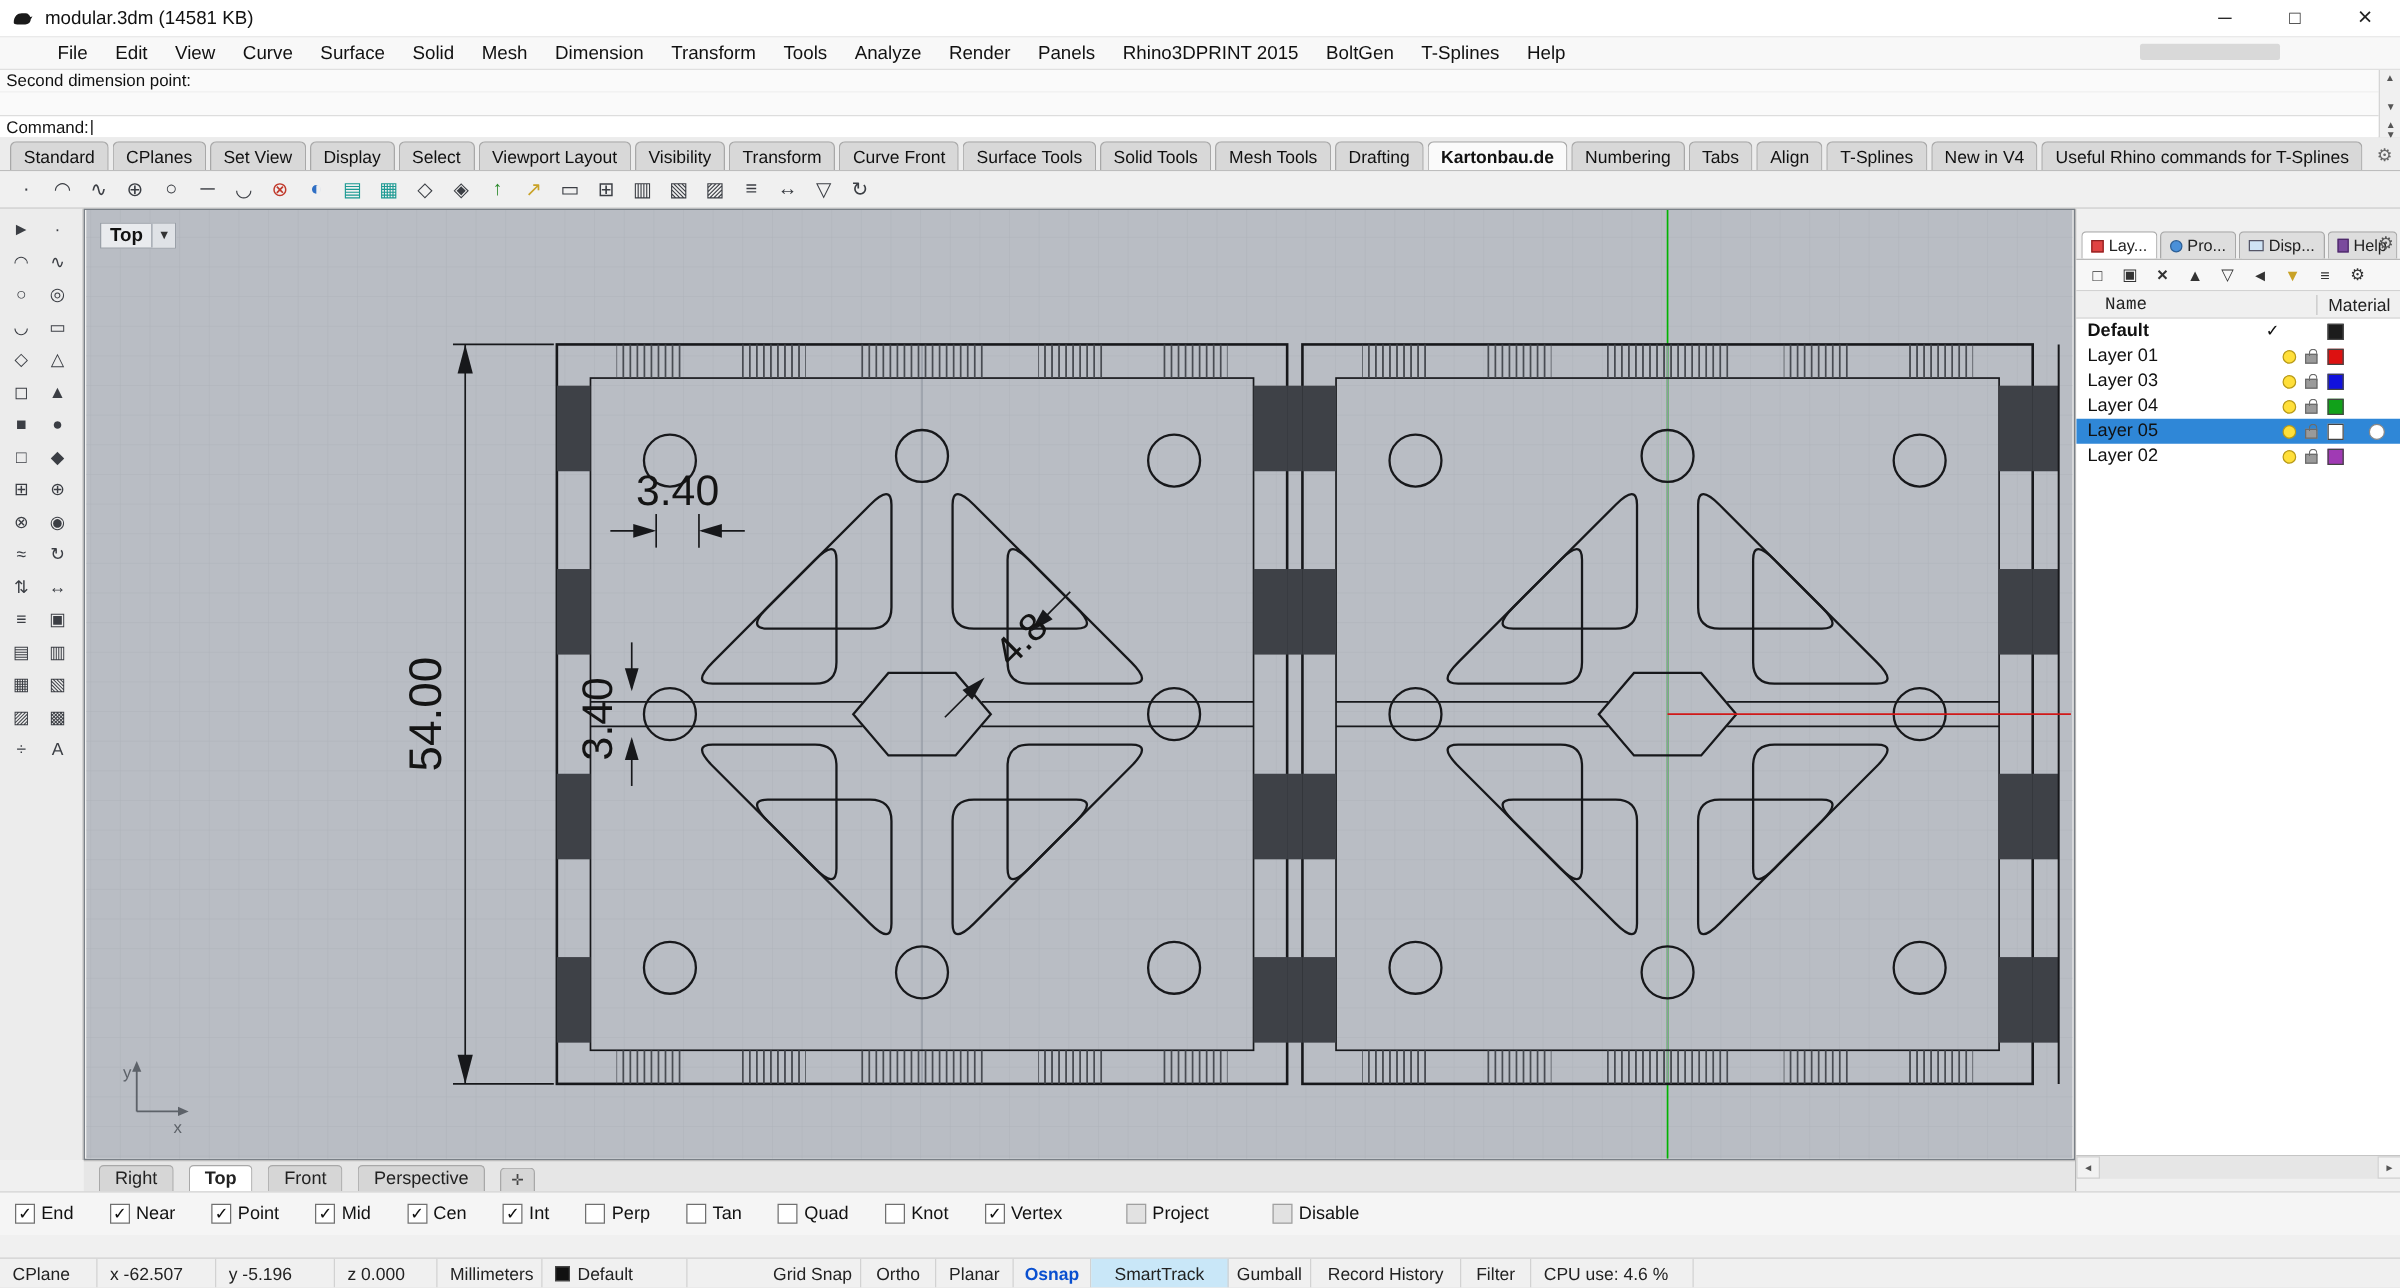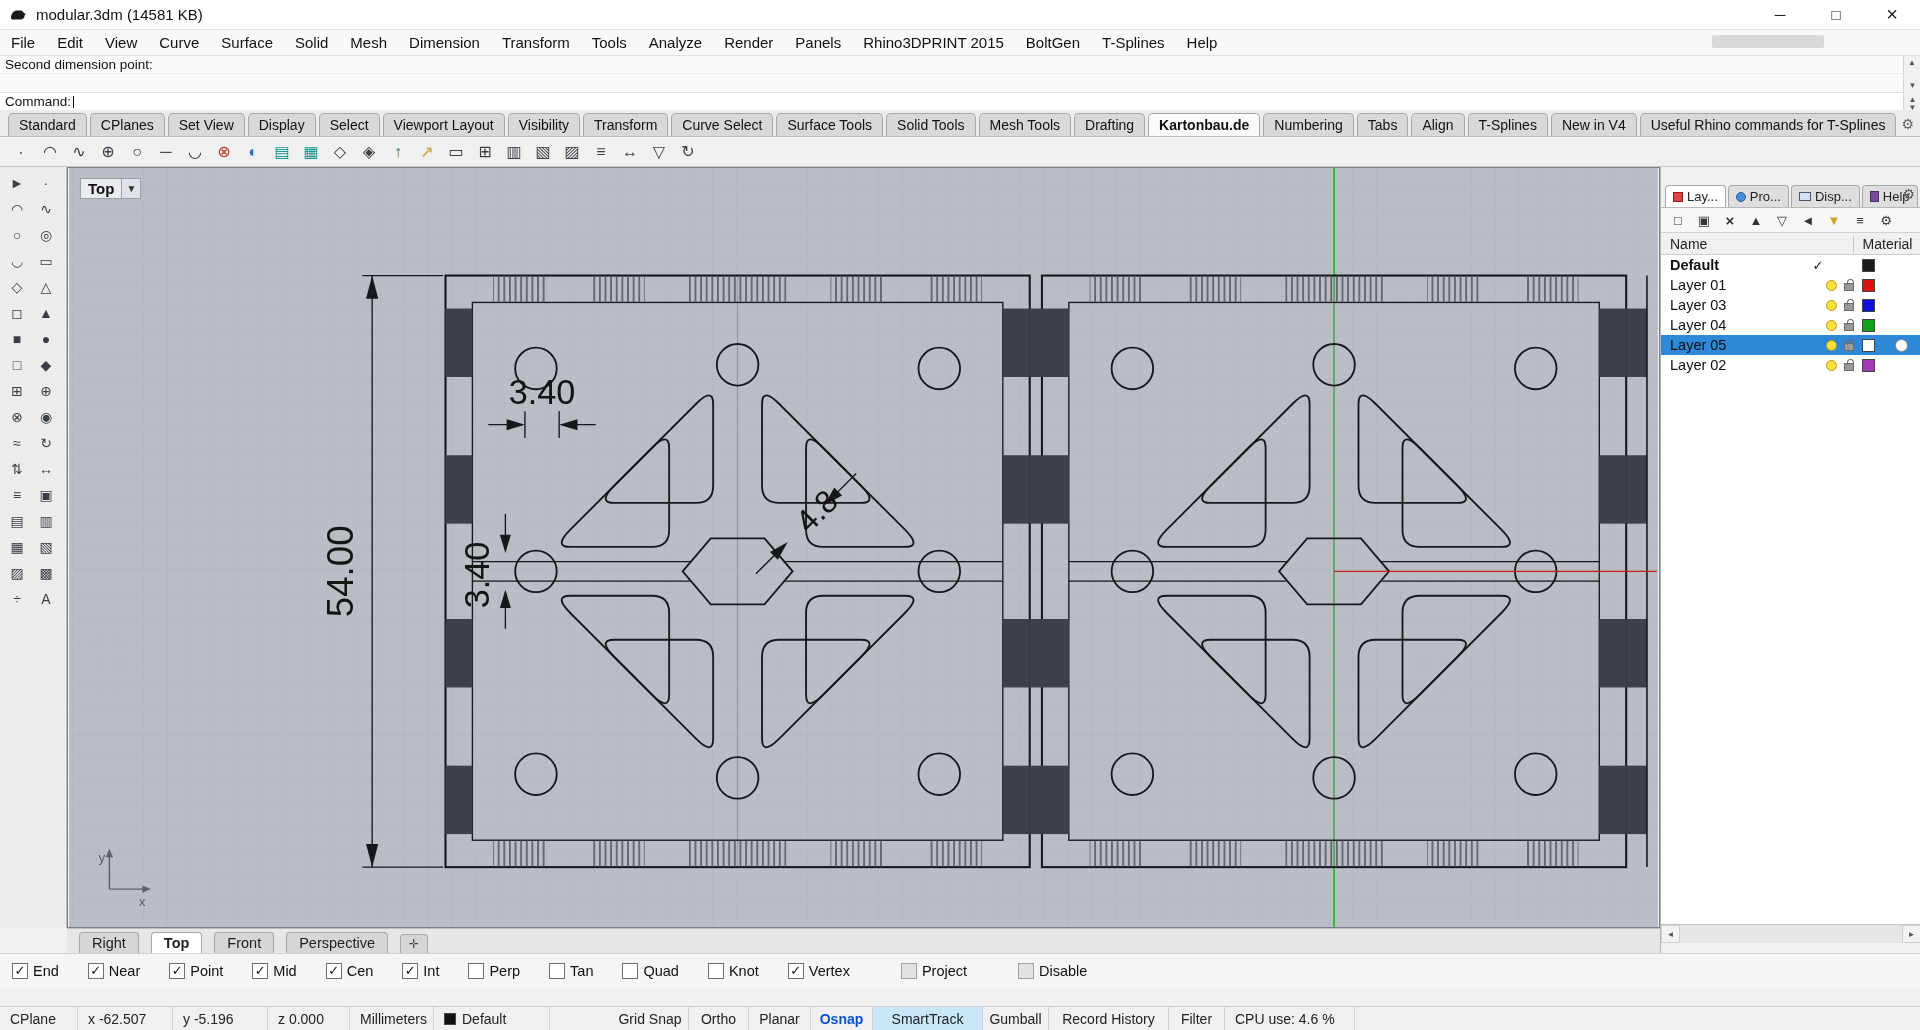--- a/index.html
+++ b/index.html
@@ -8,21 +8,21 @@
 
   
   .titlebar { position:absolute; left:0; top:0; width:1920px; height:30px; background:#ffffff; display:flex; align-items:center; border-bottom:1px solid #e4e4e4; }
   .app-icon { width:18px; height:18px; margin-left:9px; }
   .title-text { margin-left:9px; font-size:15px; color:#111; }
   .win-btns { margin-left:auto; display:flex; height:30px; }
   .win-btn { width:56px; height:30px; display:flex; align-items:center; justify-content:center; font-size:15px; color:#222; }
   .win-btn.close { font-size:20px; }
 
   
-  .menubar { position:absolute; left:0; top:30px; width:1920px; height:26px; background:#f8f8f8; display:flex; align-items:center; border-bottom:1px solid #e0e0e0; }
+  .menubar { position:absolute; left:0; top:30px; width:1920px; height:26px; background:#f8f8f8; display:flex; align-items:center; border-bottom:1px solid #e0e0e0;padding-left:35px; }
   .menu-item { padding:0 11px; font-size:15px; color:#111; height:26px; display:flex; align-items:center; }
   .menu-ghost { position:absolute; left:1712px; top:5px; width:112px; height:13px; background:#d9d9d9; border-radius:2px; }
 
   
   .cmdarea { position:absolute; left:0; top:56px; width:1920px; height:54px; background:#fafafa; border-bottom:1px solid #c8c8c8; }
   .cmd-hist { position:absolute; left:0; top:0; width:1903px; height:36px; }
   .cmd-line-hist { height:18px; line-height:18px; padding-left:5px; font-size:13.5px; color:#111; border-bottom:1px solid #efefef; }
   .cmd-prompt { position:absolute; left:0; top:36px; width:1903px; height:18px; background:#ffffff; border-top:1px solid #ddd; line-height:18px; padding-left:5px; font-size:13.5px; color:#111; }
   .caret { display:inline-block; width:1px; height:12px; background:#000; vertical-align:middle; margin-left:2px; }
   .vscroll { position:absolute; right:0; top:0; width:17px; height:54px; background:#f0f0f0; border-left:1px solid #d5d5d5; }
@@ -63,21 +63,21 @@
   .pt-layers { width:10px; height:10px; background:#e04343; border:1px solid #8d2020; }
   .pt-props { width:10px; height:10px; border-radius:50%; background:#4a90d9; border:1px solid #2c5f96; }
   .pt-disp { width:12px; height:9px; background:#cfe3f5; border:1px solid #556; }
   .pt-help { width:9px; height:11px; background:#7a4a9d; border:1px solid #4d2a68; }
   .panel-gear { position:absolute; right:5px; top:19px; font-size:14px; color:#555; }
   .panel-toolbar { position:absolute; left:0; top:40px; width:260px; height:26px; background:#f7f7f7; border-top:1px solid #b9b9b9; border-bottom:1px solid #d2d2d2; display:flex; align-items:center; gap:2px; padding-left:5px; }
   .p-ico { width:24px; height:22px; display:flex; align-items:center; justify-content:center; font-size:13px; color:#333; }
   .p-ico.strong { font-weight:bold; font-size:15px; }
   .p-ico.funnel { color:#c9a227; }
   .panel-header { position:absolute; left:0; top:66px; width:260px; height:22px; display:flex; align-items:center; font-size:14px; color:#222; border-bottom:1px solid #cfcfcf; background:#f0f0f0; }
-  .ph-name { flex:1; padding-left:9px; }
+  .ph-name { flex:1; padding-left:23px;font-family:Liberation Mono, monospace; }
   .ph-mat { width:68px; border-left:1px solid #c5c5c5; text-align:center; }
   .panel-list { position:absolute; left:0; top:88px; width:260px; height:669px; background:#ffffff; overflow:hidden; }
   .layer-row { display:flex; align-items:center; height:20px; font-size:14.5px; color:#111; }
   .layer-row.selected { background:#2f87d7; }
   .lr-name { flex:1; padding-left:9px; white-space:nowrap; }
   .lr-name.bold { font-weight:bold; }
   .lr-check { width:16px; text-align:center; font-size:13px; visibility:hidden; }
   .lr-check.show { visibility:visible; }
   .lr-bulb { width:11px; height:11px; border-radius:50%; background:#ffdf3a; border:1px solid #b89a18; margin-right:7px; }
   .lr-lock { width:10px; height:8px; background:#9a9a9a; border:1px solid #6b6b6b; position:relative; margin-right:8px; margin-top:3px; }
@@ -169,21 +169,21 @@
 
   <div class="tabsrow">
     <span class="ttab">Standard</span>
     <span class="ttab">CPlanes</span>
     <span class="ttab">Set View</span>
     <span class="ttab">Display</span>
     <span class="ttab">Select</span>
     <span class="ttab">Viewport Layout</span>
     <span class="ttab">Visibility</span>
     <span class="ttab">Transform</span>
-    <span class="ttab">Curve Select</span>
+    <span class="ttab">Curve Front</span>
     <span class="ttab">Surface Tools</span>
     <span class="ttab">Solid Tools</span>
     <span class="ttab">Mesh Tools</span>
     <span class="ttab">Drafting</span>
     <span class="ttab active">Kartonbau.de</span>
     <span class="ttab">Numbering</span>
     <span class="ttab">Tabs</span>
     <span class="ttab">Align</span>
     <span class="ttab">T-Splines</span>
     <span class="ttab">New in V4</span>

